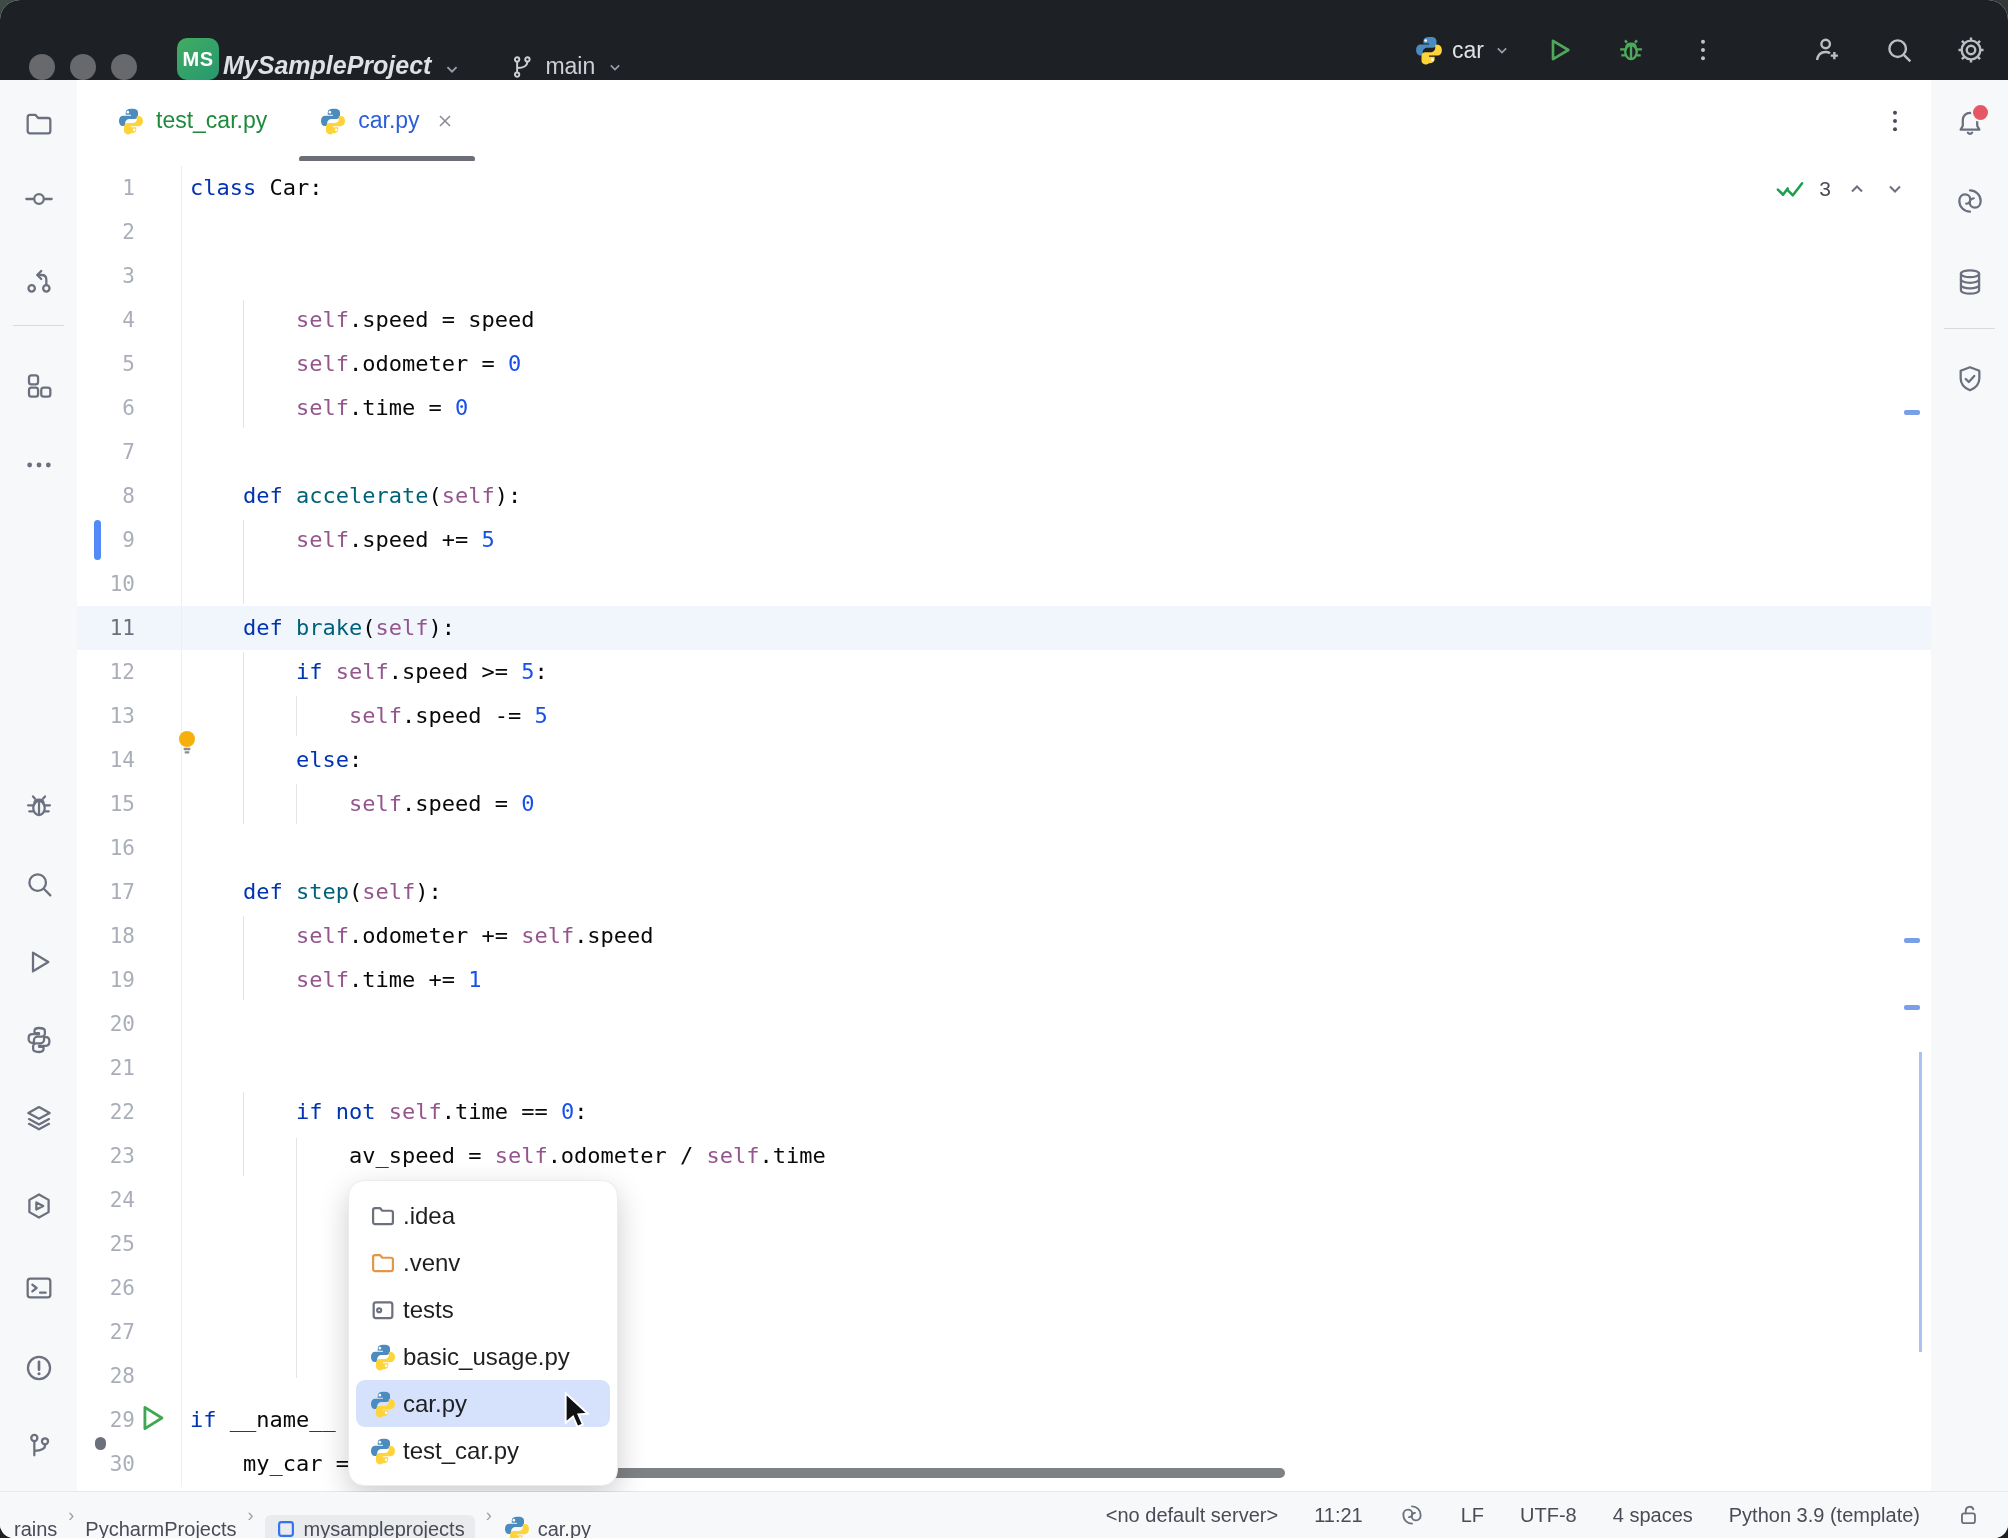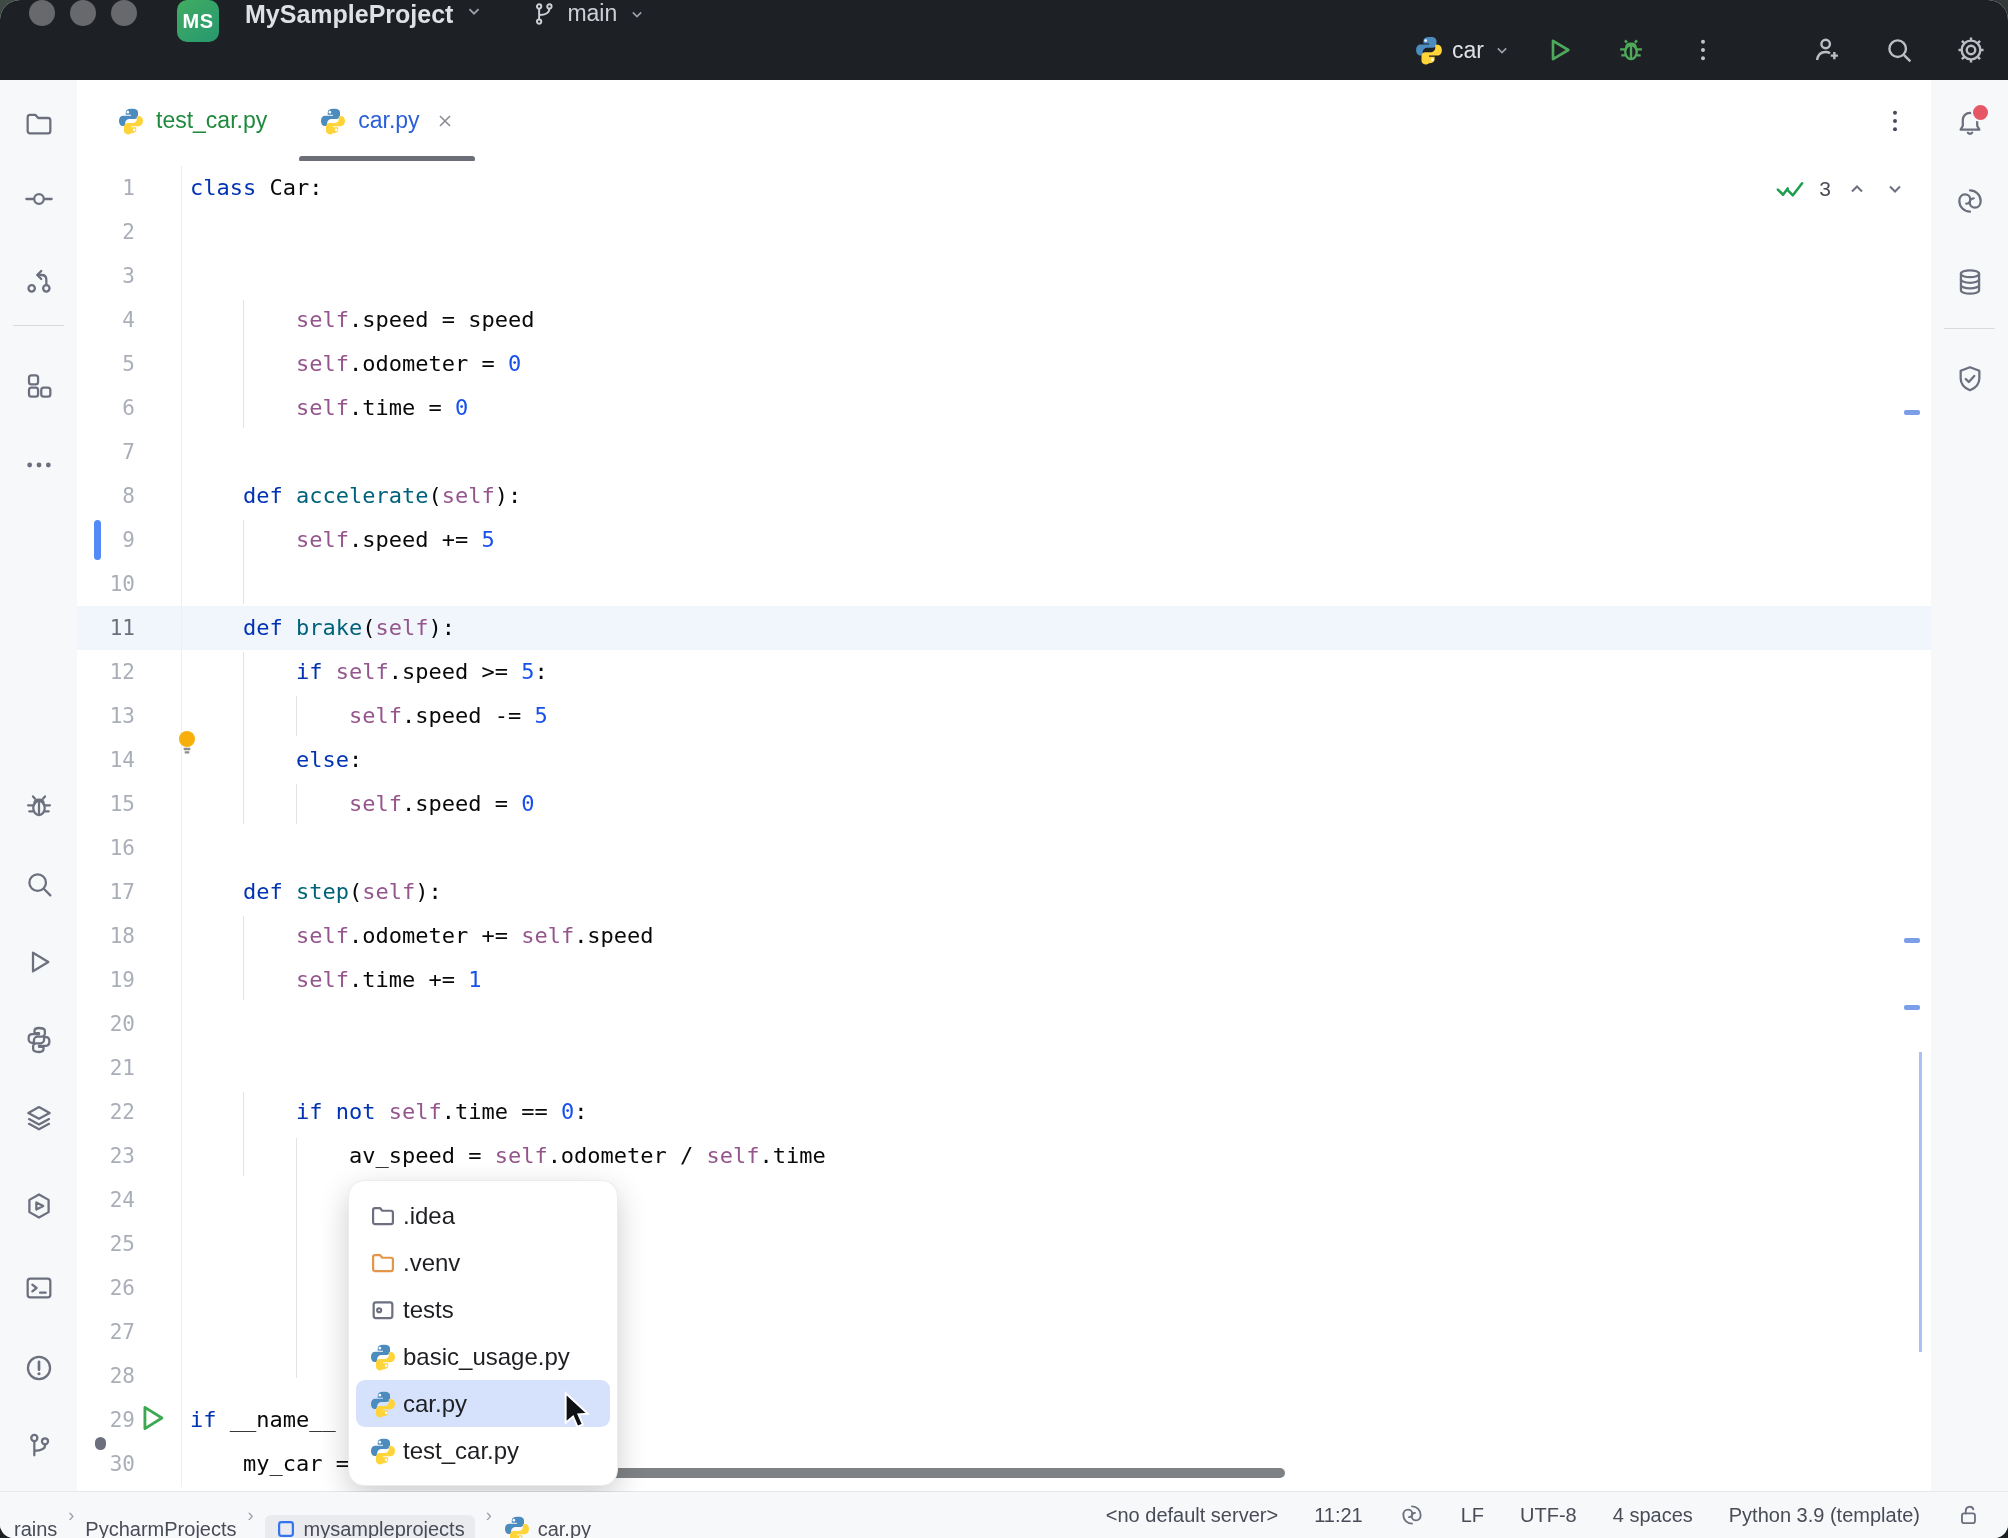--- a/index.html
+++ b/index.html
@@ -9,27 +9,27 @@
     font-family:"Liberation Sans",sans-serif;
     -webkit-font-smoothing:antialiased;
     overflow:hidden;
   }
   .window{
     position:absolute;left:0;top:0;width:2008px;height:1538px;
     border-radius:20px 20px 14px 14px;overflow:hidden;background:#fff;
     box-shadow:0 20px 60px rgba(0,0,0,.45);
   }
   
-  .titlebar{position:absolute;left:0;top:0;width:100%;height:80px;background:#1d2025;display:flex;align-items:flex-start;}
+  .titlebar{position:absolute;left:0;top:0;width:100%;height:80px;background:#1d2025;display:flex;align-items:flex-end;}
   .traffic{display:flex;gap:15px;margin-left:29px;}
   .traffic span{width:26px;height:26px;border-radius:50%;background:#67696d;display:block;}
   .proj-logo{width:42px;height:42px;border-radius:10px;margin-left:40px;
     background:linear-gradient(140deg,#41ac62,#27986f);color:#fff;font-weight:700;font-size:20px;
     display:flex;align-items:center;justify-content:center;letter-spacing:.5px;}
-  .tb-title{color:#dfe1e5;font-size:25px;font-weight:600;margin-left:26px;}
+  .tb-title{color:#dfe1e5;font-size:25px;font-weight:600;margin-left:4px;font-style:italic;}
   .tb-chev{margin-left:10px;}
   .tb-branch{display:flex;align-items:center;gap:10px;margin-left:46px;color:#ced0d6;font-size:23px;}
   .tb-right{position:absolute;right:0;top:0;height:100px;display:flex;align-items:center;}
   .runcfg{display:flex;align-items:center;gap:8px;margin-right:40px;}
   .runcfg .lbl{color:#dfe1e5;font-size:23px;}
   .tb-ico{width:34px;height:34px;display:flex;align-items:center;justify-content:center;}
   .gap-lg{margin-right:90px;}
   .mr{margin-right:38px;}
   .mr-sm{margin-right:30px;}
   

